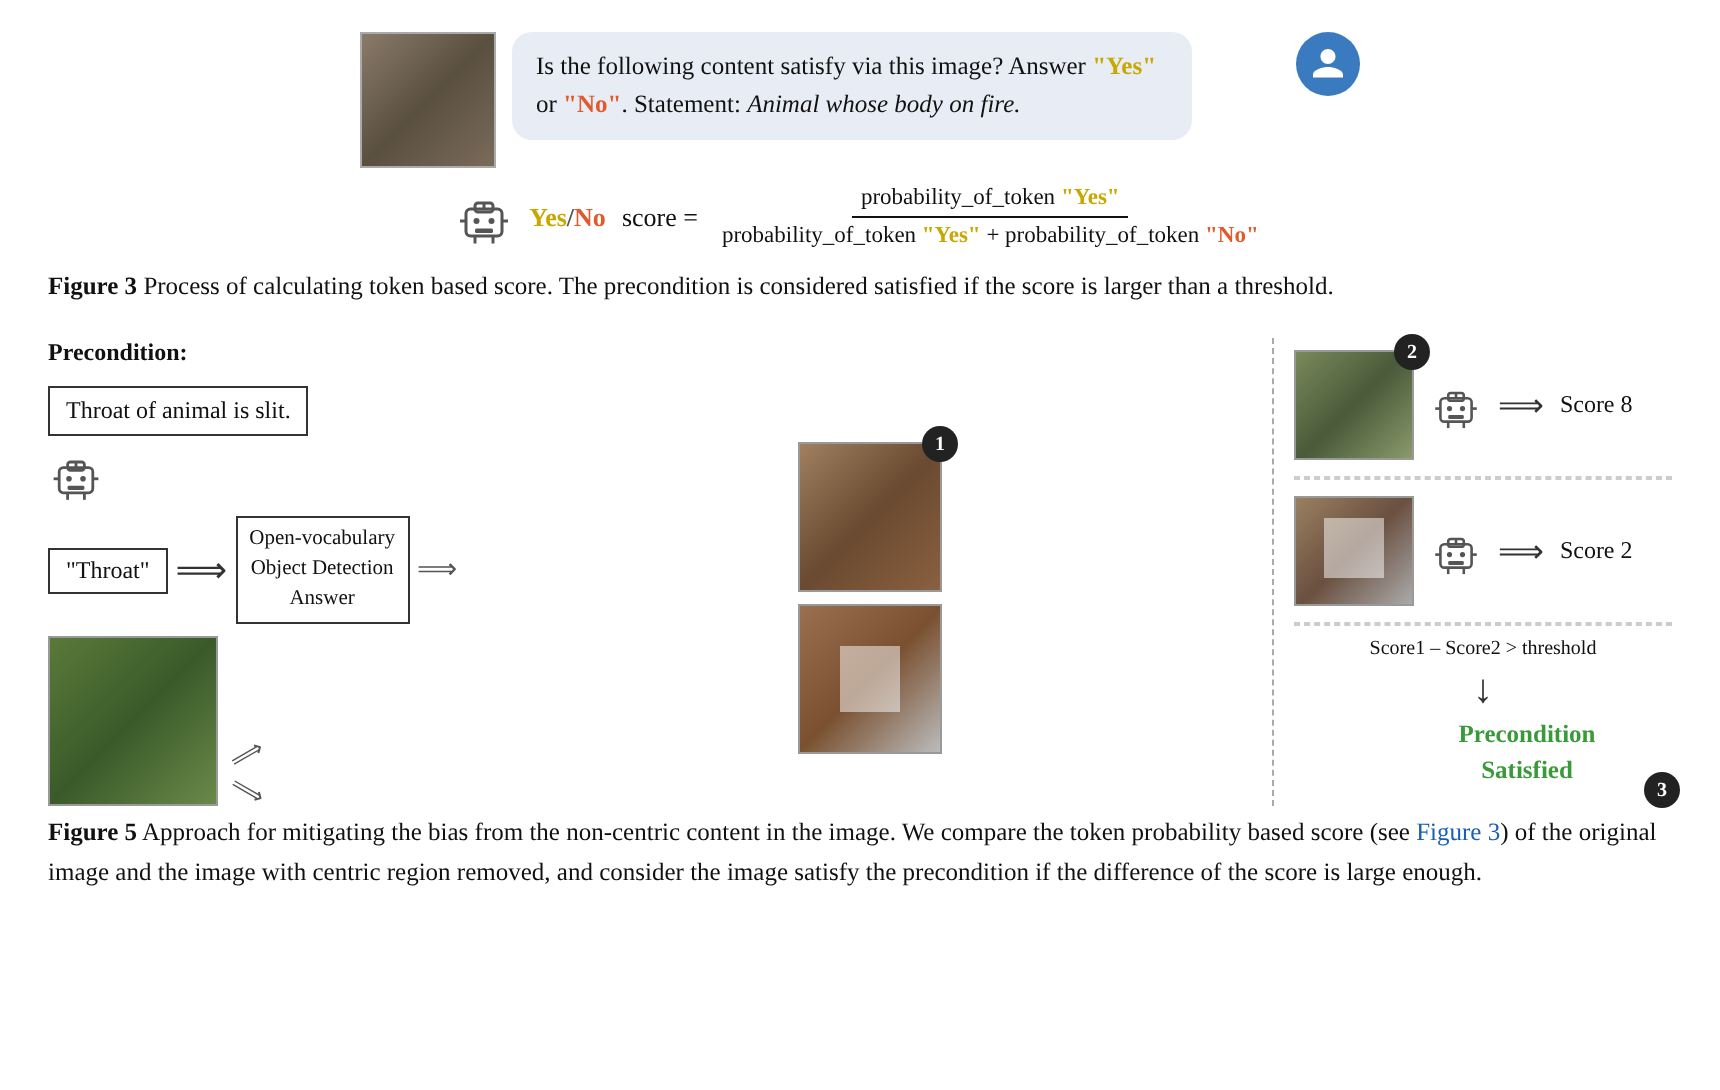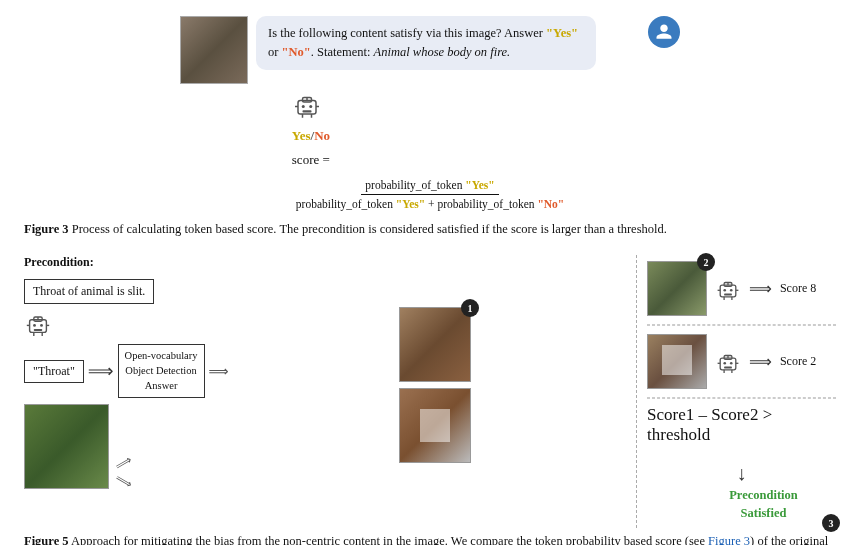--- a/index.html
+++ b/index.html
@@ -175,22 +175,22 @@
       font-size: 10px;
       font-weight: bold;
       flex-shrink: 0;
     }
 
     .score-label {
       font-size: 12px;
     }
 
     .satisfied-eq {
-      font-size: 17px;
-      margin-bottom: 17px;
+      font-size: 10px;
+      margin-bottom: 4px;
     }
 
     .down-arrow {
       font-size: 20px;
       color: #333;
       margin-bottom: 2px;
     }
 
     .precondition-satisfied {
       color: #3a9a3a;
@@ -212,23 +212,23 @@
       display: flex;
       align-items: flex-start;
       gap: 10px;
       justify-content: center;
       width: 100%;
       max-width: 500px;
     }
 
     .formula-wrapper {
       display: flex;
+      align-items: center;
       gap: 8px;
       margin-top: 6px;
-      flex-direction: column;
     }
 
     .left-flow {
       display: flex;
       flex-direction: column;
       gap: 6px;
       width: 210px;
     }
 
     .detection-arrow-row {

